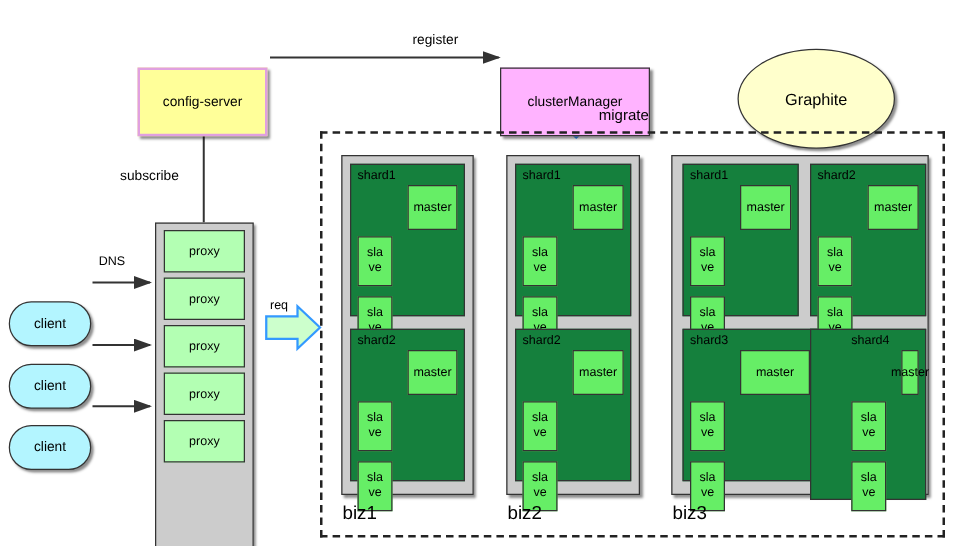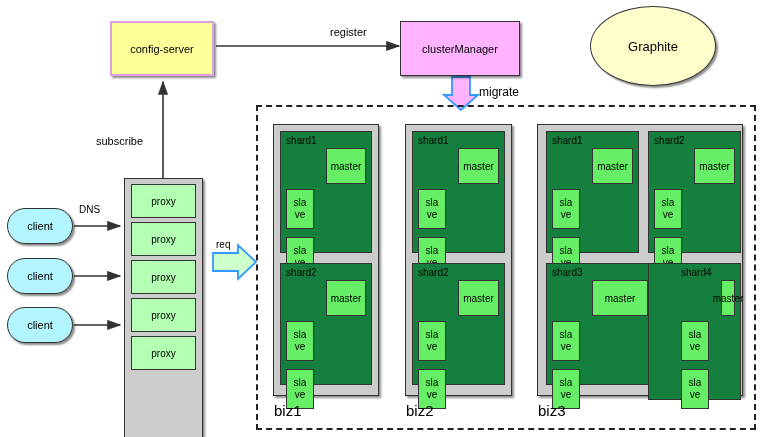--- a/index.html
+++ b/index.html
@@ -3,21 +3,21 @@
 <meta charset="utf-8">
 <style>
   html,body{margin:0;padding:0;background:#ffffff;}
   body{width:763px;height:437px;position:relative;overflow:hidden;
        font-family:"Liberation Sans","DejaVu Sans",sans-serif;color:#000;}
   .abs{position:absolute;box-sizing:border-box;}
 
   
   .shadow{box-shadow:2px 2px 2px rgba(0,0,0,0.45);}
 
-  .node-rect{display:flex;align-items:center;justify-content:center;text-align:center;}
+  .node-rect{display:flex;align-items:center;justify-content:center;text-align:center;margin-top:33px;}
 
   
   #config-server{left:110px;top:21px;width:104px;height:55px;
       background:#ffff99;border:2px solid #e0a0e0;font-size:11px;}
 
   
   #cluster-manager{left:400px;top:21px;width:120px;height:55px;
       background:#ffb3ff;border:1.5px solid #333;font-size:11px;}
 
   

